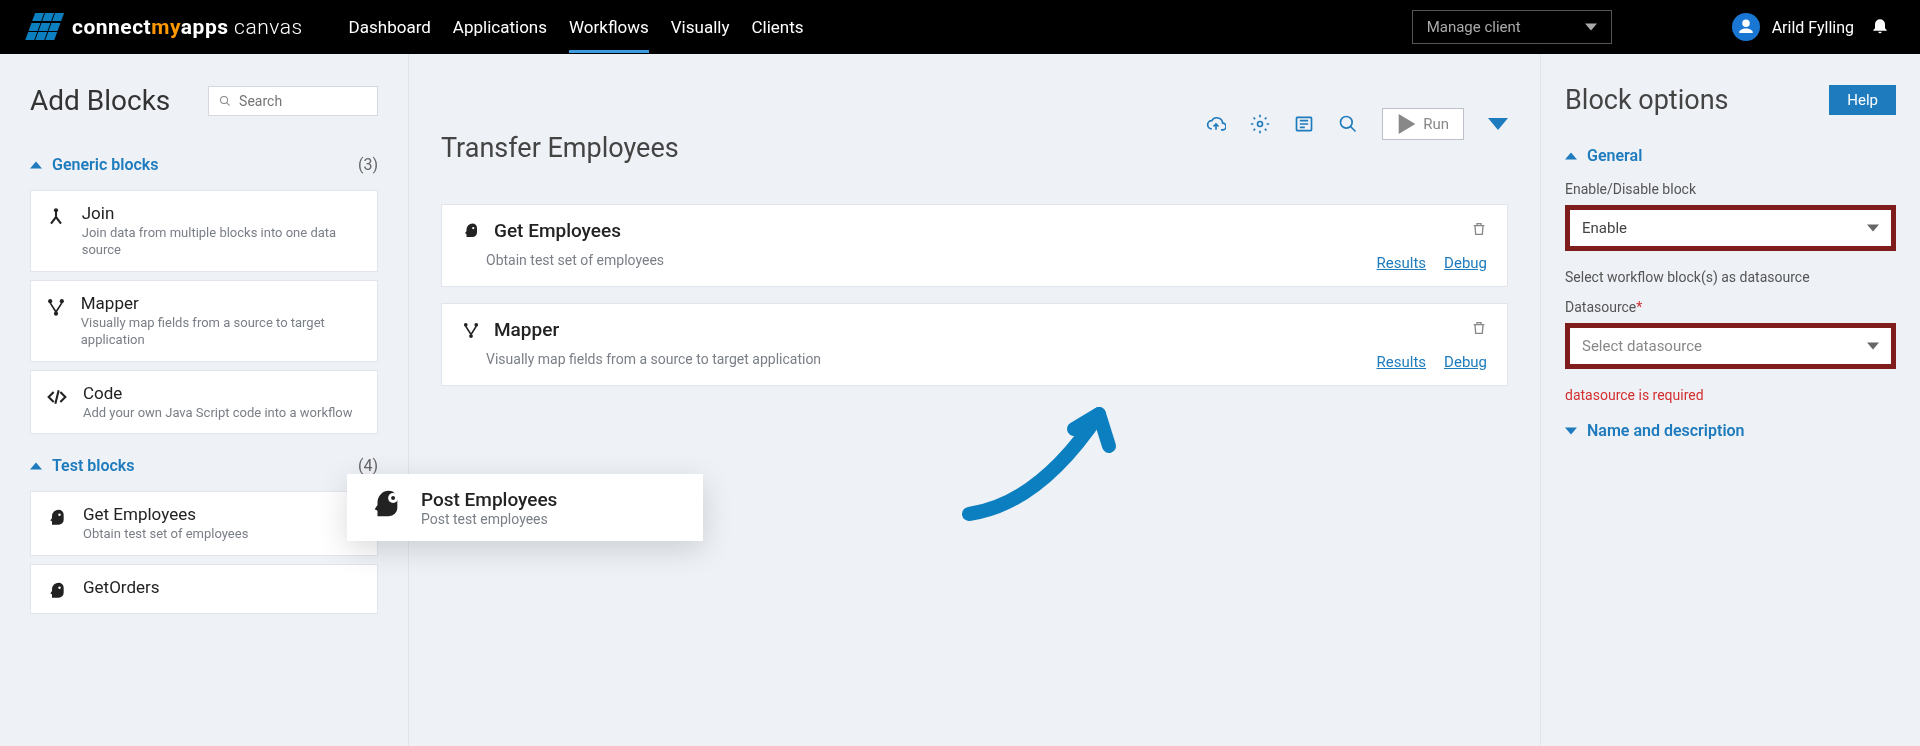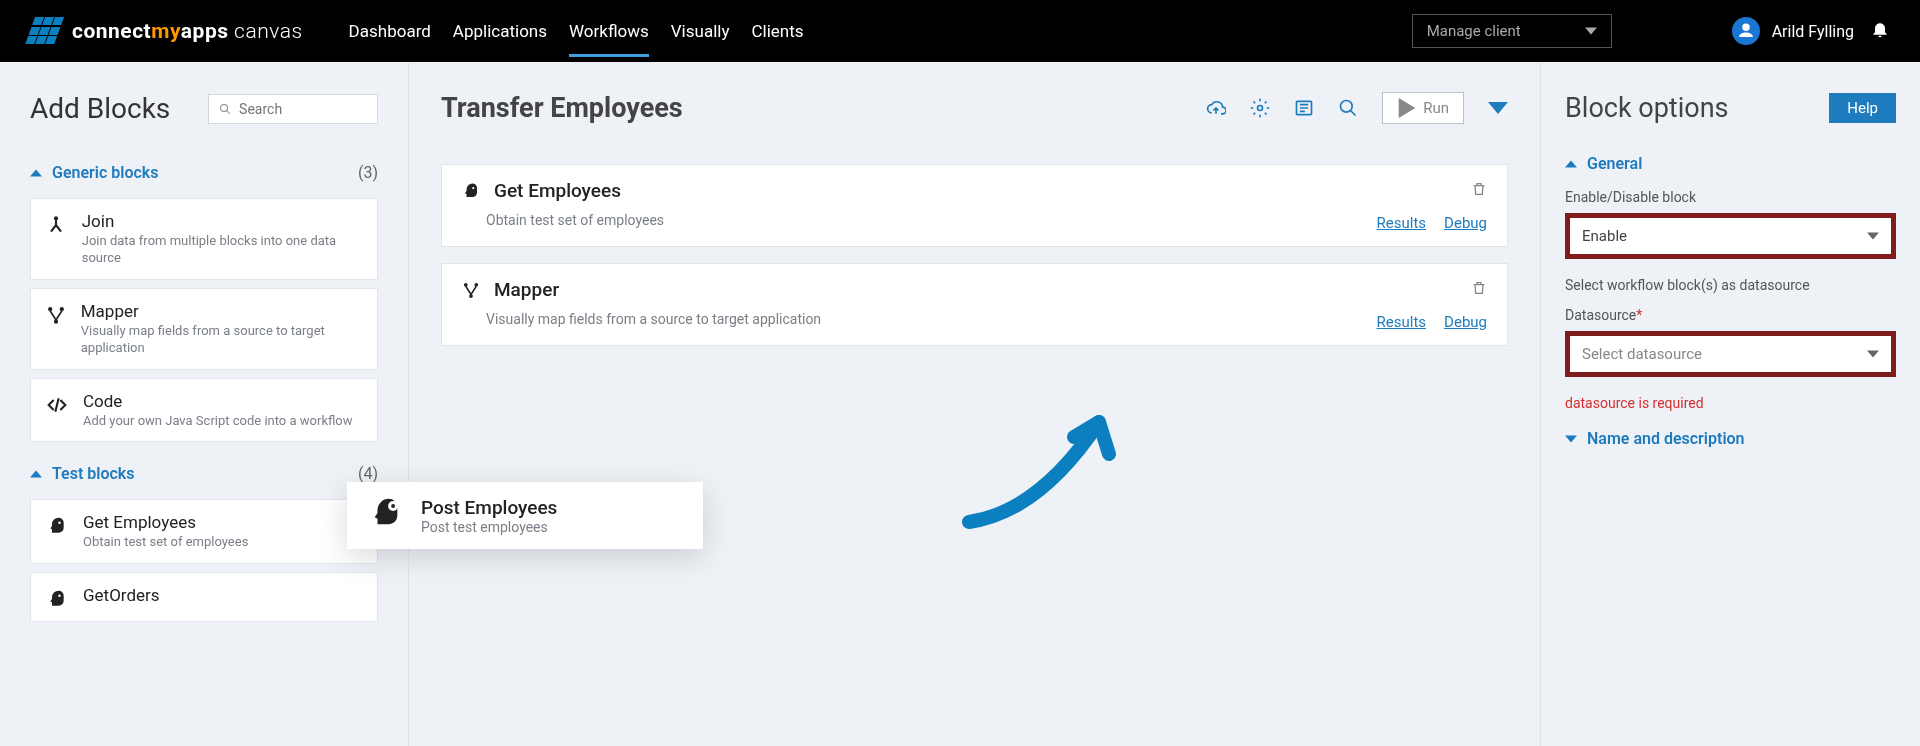--- a/index.html
+++ b/index.html
@@ -1,19 +1,19 @@
 <!DOCTYPE html>
 <html><head>
 <meta charset="utf-8">
 <style>
 * { margin: 0; padding: 0; box-sizing: border-box; font-family: 'Segoe UI', -apple-system, Roboto, sans-serif; }
 body { background: #eef1f6; color: #222; overflow: hidden; }
 
 
-.topbar { background: #000; height: 62px; display: flex; align-items: center; padding: 0 30px; color: #fff; }
+.topbar { background: #000; height: 54px; display: flex; align-items: center; padding: 0 30px; color: #fff; }
 .logo { display: flex; align-items: center; gap: 10px; font-size: 21px; letter-spacing: 0.5px; }
 .logo-mark { width: 32px; height: 28px; display: flex; flex-wrap: wrap; transform: skewX(-20deg); gap: 1px; }
 .logo-mark span { width: 9px; height: 8px; background: #0b7fbf; }
 .logo b { font-weight: 700; }
 .logo .orange { color: #ff9800; font-weight: 700; }
 .logo .thin { font-weight: 300; }
 .nav { display: flex; gap: 22px; margin-left: 46px; font-size: 17px; }
 .nav a { color: #fff; text-decoration: none; padding: 14px 0; position: relative; cursor: pointer; }
 .nav a.active::after { content: ''; position: absolute; left: 0; right: 0; bottom: -2px; height: 3px; background: #3b9de0; }
 .client-sel { margin-left: auto; border: 1px solid #555; padding: 7px 14px; width: 200px; color: #aaa; display: flex; align-items: center; justify-content: space-between; font-size: 15px; cursor: pointer; }
@@ -38,21 +38,21 @@
 .cat-left { display: flex; align-items: center; gap: 10px; }
 .cat-count { color: #666; font-weight: 400; }
 
 .block-card { background: #fff; border: 1px solid #e1e4ea; padding: 12px 14px; margin-top: 8px; display: flex; gap: 14px; cursor: grab; }
 .block-card .icon { width: 24px; display: flex; justify-content: center; padding-top: 4px; }
 .block-card h3 { font-size: 17px; font-weight: 400; margin-bottom: 2px; color: #222; }
 .block-card p { font-size: 13px; color: #7a7f87; line-height: 1.3; }
 
 
 .wf-head { display: flex; align-items: center; margin-bottom: 40px; }
-.wf-head h1 { font-size: 27px; font-weight: 700; color: #444; }
+.wf-head h1 { font-size: 27px; font-weight: 400; color: #444; margin-top: 48px; }
 .wf-actions { margin-left: auto; display: flex; align-items: center; gap: 24px; color: #1e7bbd; }
 .wf-actions svg { width: 20px; height: 20px; cursor: pointer; }
 .run-btn { border: 1px solid #bcc1c9; background: #fff; padding: 5px 14px; display: flex; align-items: center; gap: 6px; color: #888; font-size: 15px; cursor: pointer; justify-content: space-between; }
 .chev-down { cursor: pointer; }
 
 .wf-block { background: #fff; border: 1px solid #e1e4ea; padding: 14px 20px 18px 20px; margin-bottom: 16px; position: relative; }
 .wf-block-head { display: flex; align-items: center; gap: 14px; }
 .wf-block-head h3 { font-size: 19px; font-weight: 500; }
 .wf-block-head .trash { margin-left: auto; cursor: pointer; }
 .wf-block-desc { color: #7a7f87; font-size: 14px; margin-top: 10px; margin-left: 24px; }

